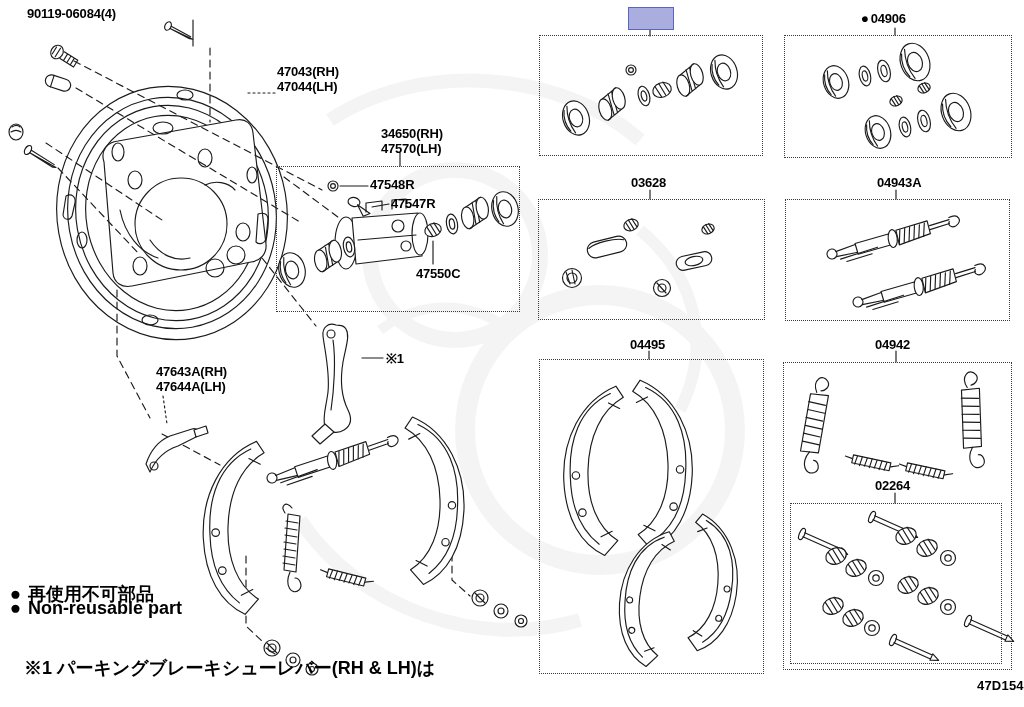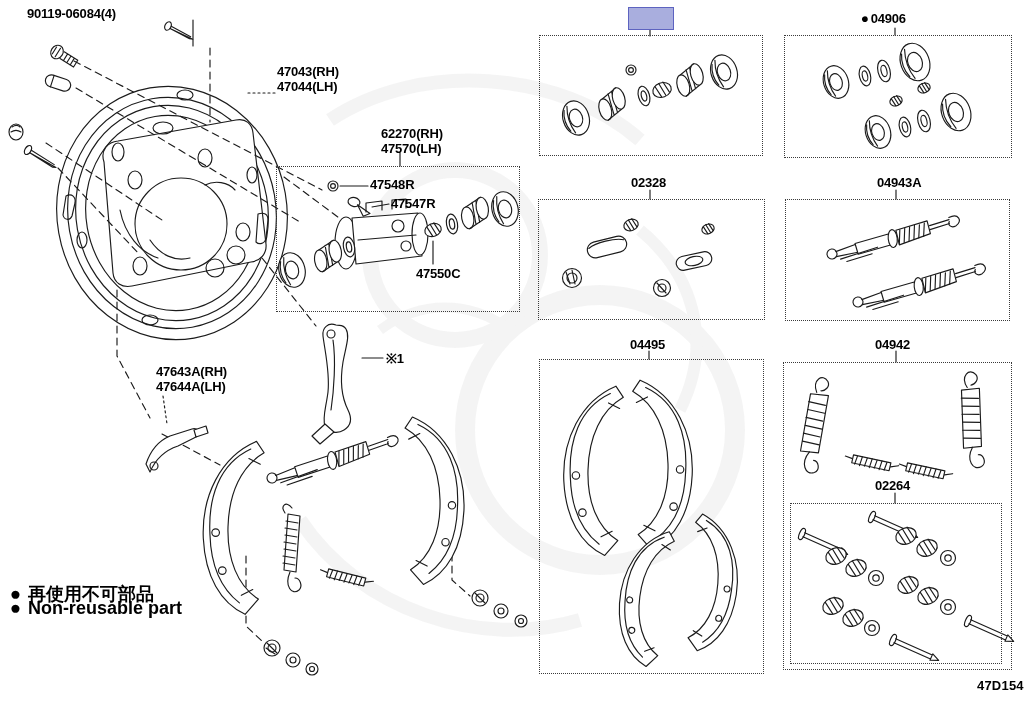--- a/index.html
+++ b/index.html
@@ -349,42 +349,43 @@
   <div class="hl"></div>
 
   <div class="lbl" style="left:27px;top:6px">90119-06084(4)</div>
 
   <div class="lbl" style="left:277px;top:64px">
     <div>47043(RH)</div>
     <div>47044(LH)</div>
   </div>
 
   <div class="lbl" style="left:381px;top:126px">
-    <div>62270(RH)</div>
+    <div>34650(RH)</div>
     <div>47570(LH)</div>
   </div>
 
   <div class="lbl" style="left:370px;top:177px">47548R</div>
   <div class="lbl" style="left:391px;top:196px">47547R</div>
   <div class="lbl" style="left:416px;top:266px">47550C</div>
 
   <div class="lbl" style="left:156px;top:364px">
     <div>47643A(RH)</div>
     <div>47644A(LH)</div>
   </div>
 
   <div class="lbl" style="left:386px;top:351px">※1</div>
 
   <div class="lbl" style="left:861px;top:11px"><span class="bullet">●</span><span>04906</span></div>
 
-  <div class="lbl" style="left:631px;top:175px">02328</div>
+  <div class="lbl" style="left:631px;top:175px">03628</div>
   <div class="lbl" style="left:877px;top:175px">04943A</div>
   <div class="lbl" style="left:630px;top:337px">04495</div>
   <div class="lbl" style="left:875px;top:337px">04942</div>
   <div class="lbl" style="left:875px;top:478px">02264</div>
 
   <div class="note" style="left:10px;top:582px"><span class="bullet">●</span> <span>再使用不可部品</span></div>
   <div class="note" style="left:10px;top:598px"><span class="bullet">●</span> <span>Non-reusable part</span></div>
 
+  <div class="note" style="left:24px;top:656px">※1 パーキングブレーキシューレバー(RH &amp; LH)は</div>
 
   <div class="lbl" style="left:977px;top:678px;letter-spacing:0.2px">47D154B</div>
 
 </div>
 
 </body></html>

